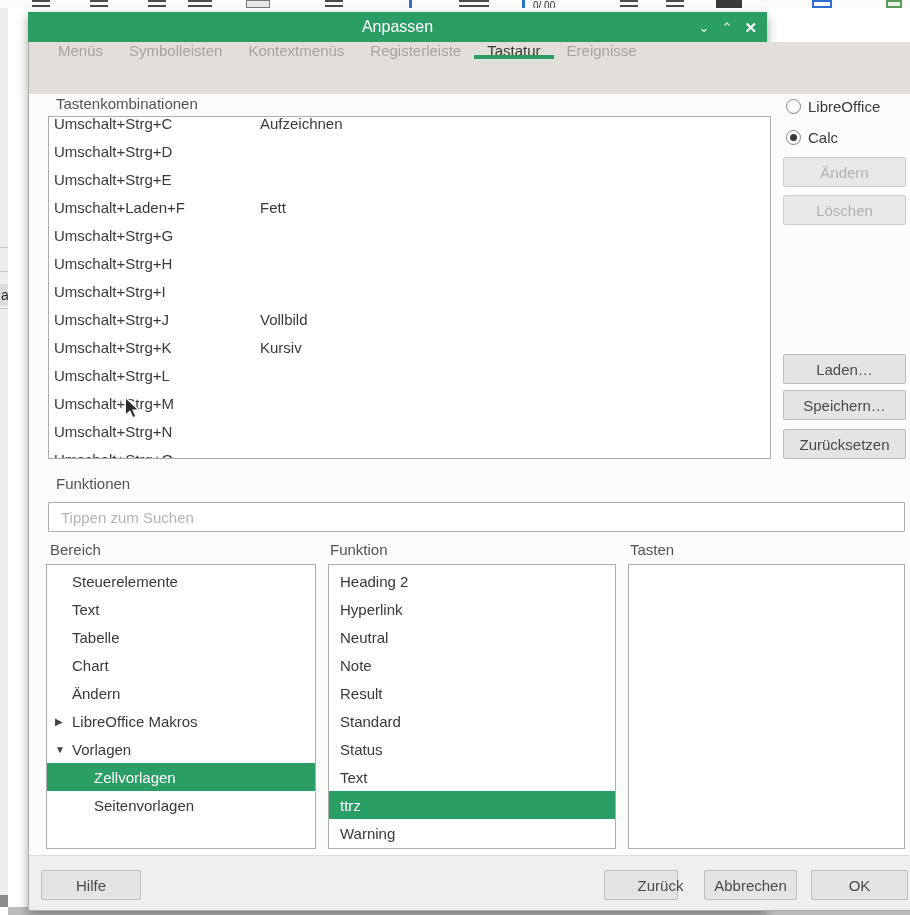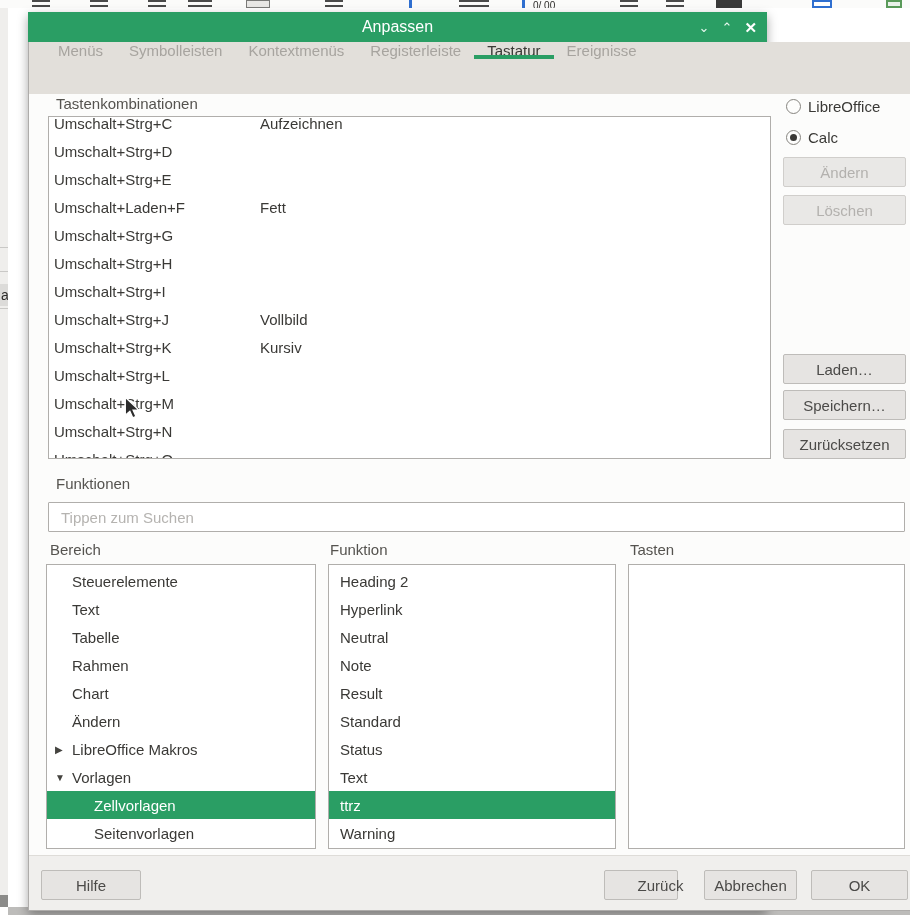--- a/index.html
+++ b/index.html
@@ -287,23 +287,20 @@
         <div class="trow">
           <span class="lab" style="padding-left: 25px;">Steuerelemente</span>
         </div>
         <div class="trow">
           <span class="lab" style="padding-left: 25px;">Text</span>
         </div>
         <div class="trow">
           <span class="lab" style="padding-left: 25px;">Tabelle</span>
         </div>
         <div class="trow">
-          <span class="lab" style="padding-left: 25px;">Rahmen</span>
-        </div>
-        <div class="trow">
           <span class="lab" style="padding-left: 25px;">Chart</span>
         </div>
         <div class="trow">
           <span class="lab" style="padding-left: 25px;">Ändern</span>
         </div>
         <div class="trow">
           <span class="arrow">▶</span>
           <span class="lab" style="padding-left: 25px;">LibreOffice Makros</span>
         </div>
         <div class="trow">

